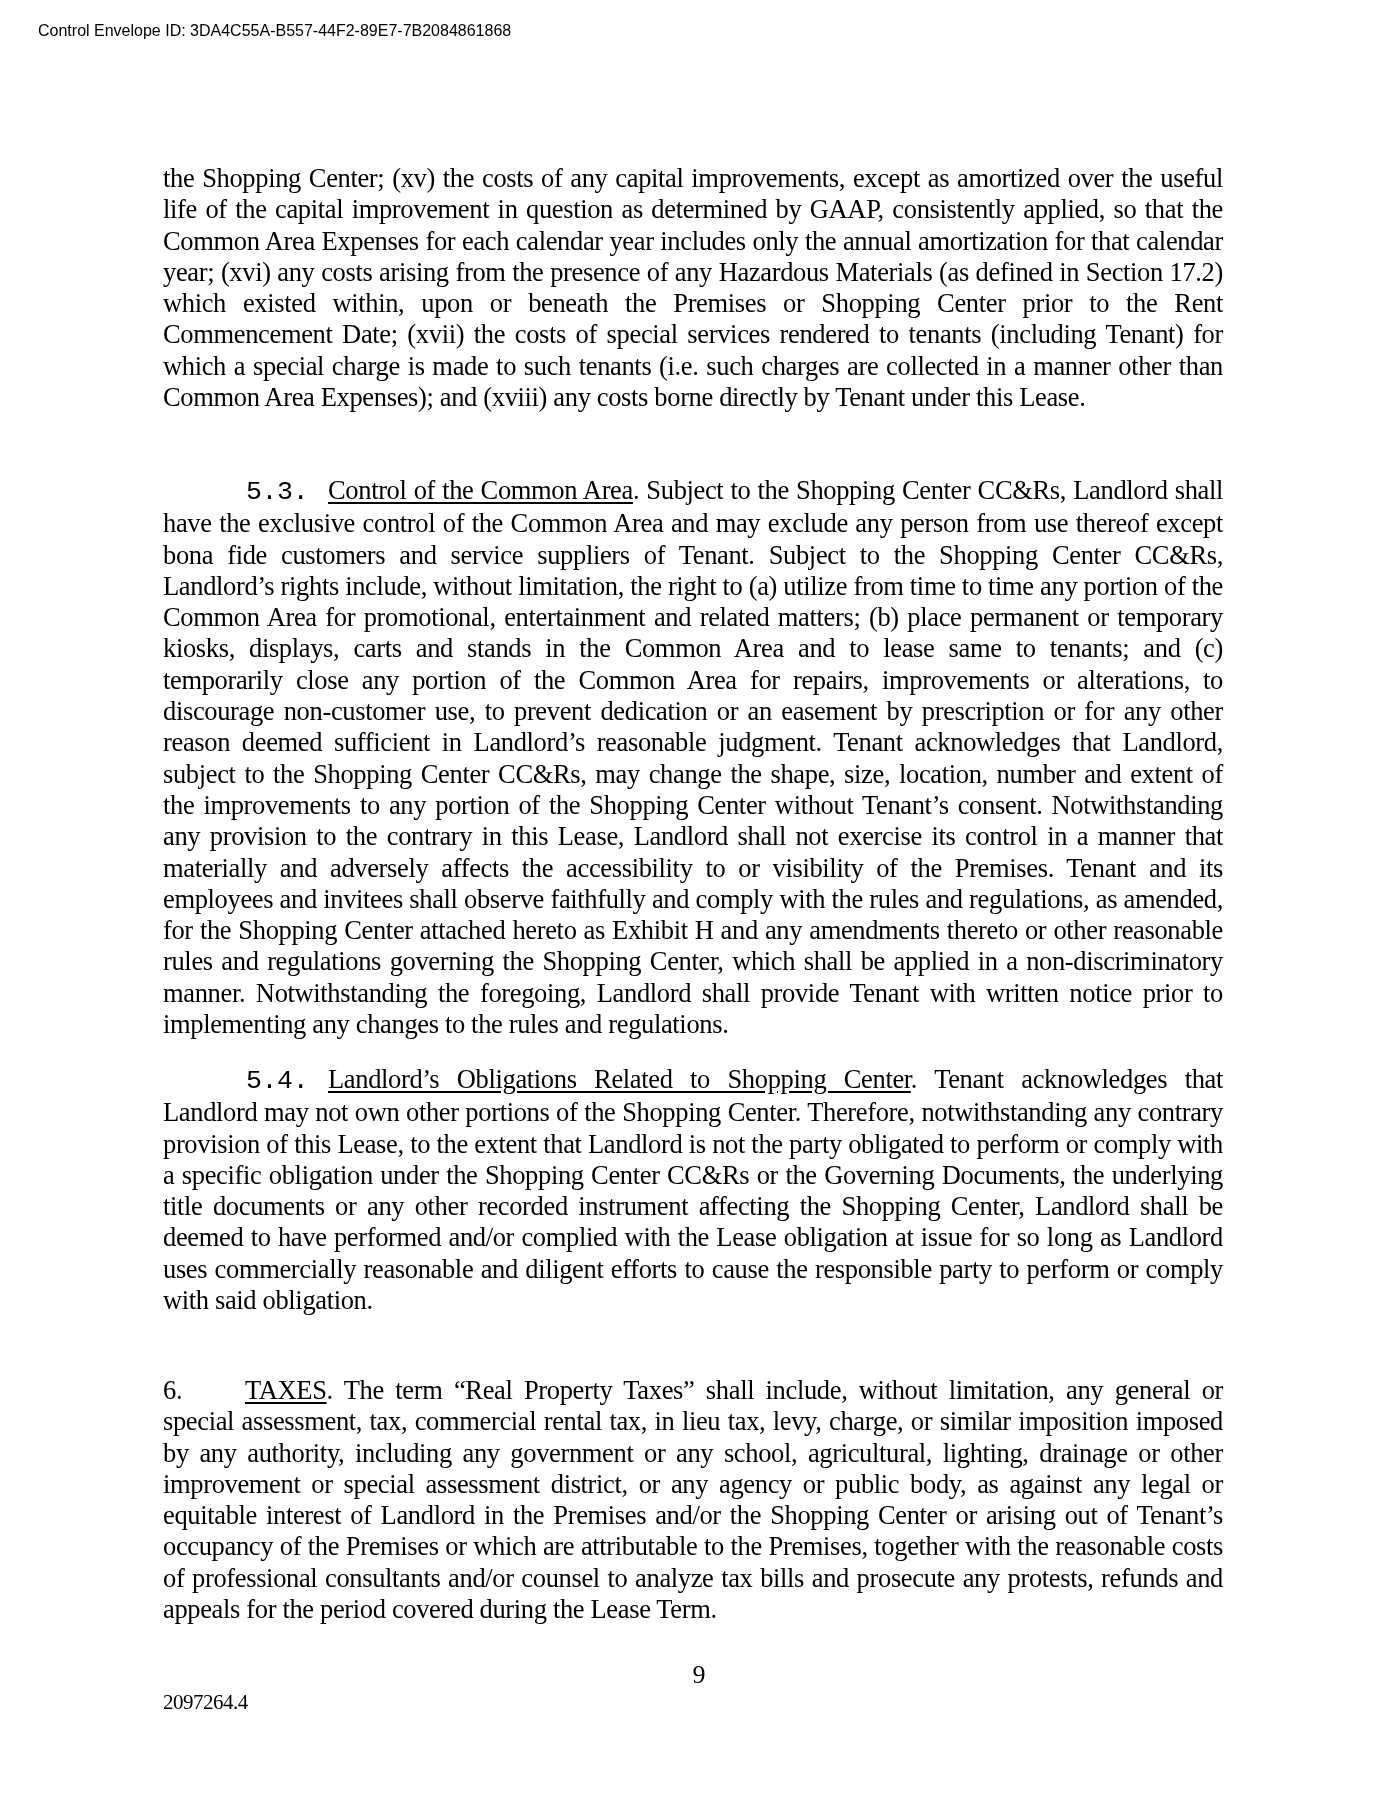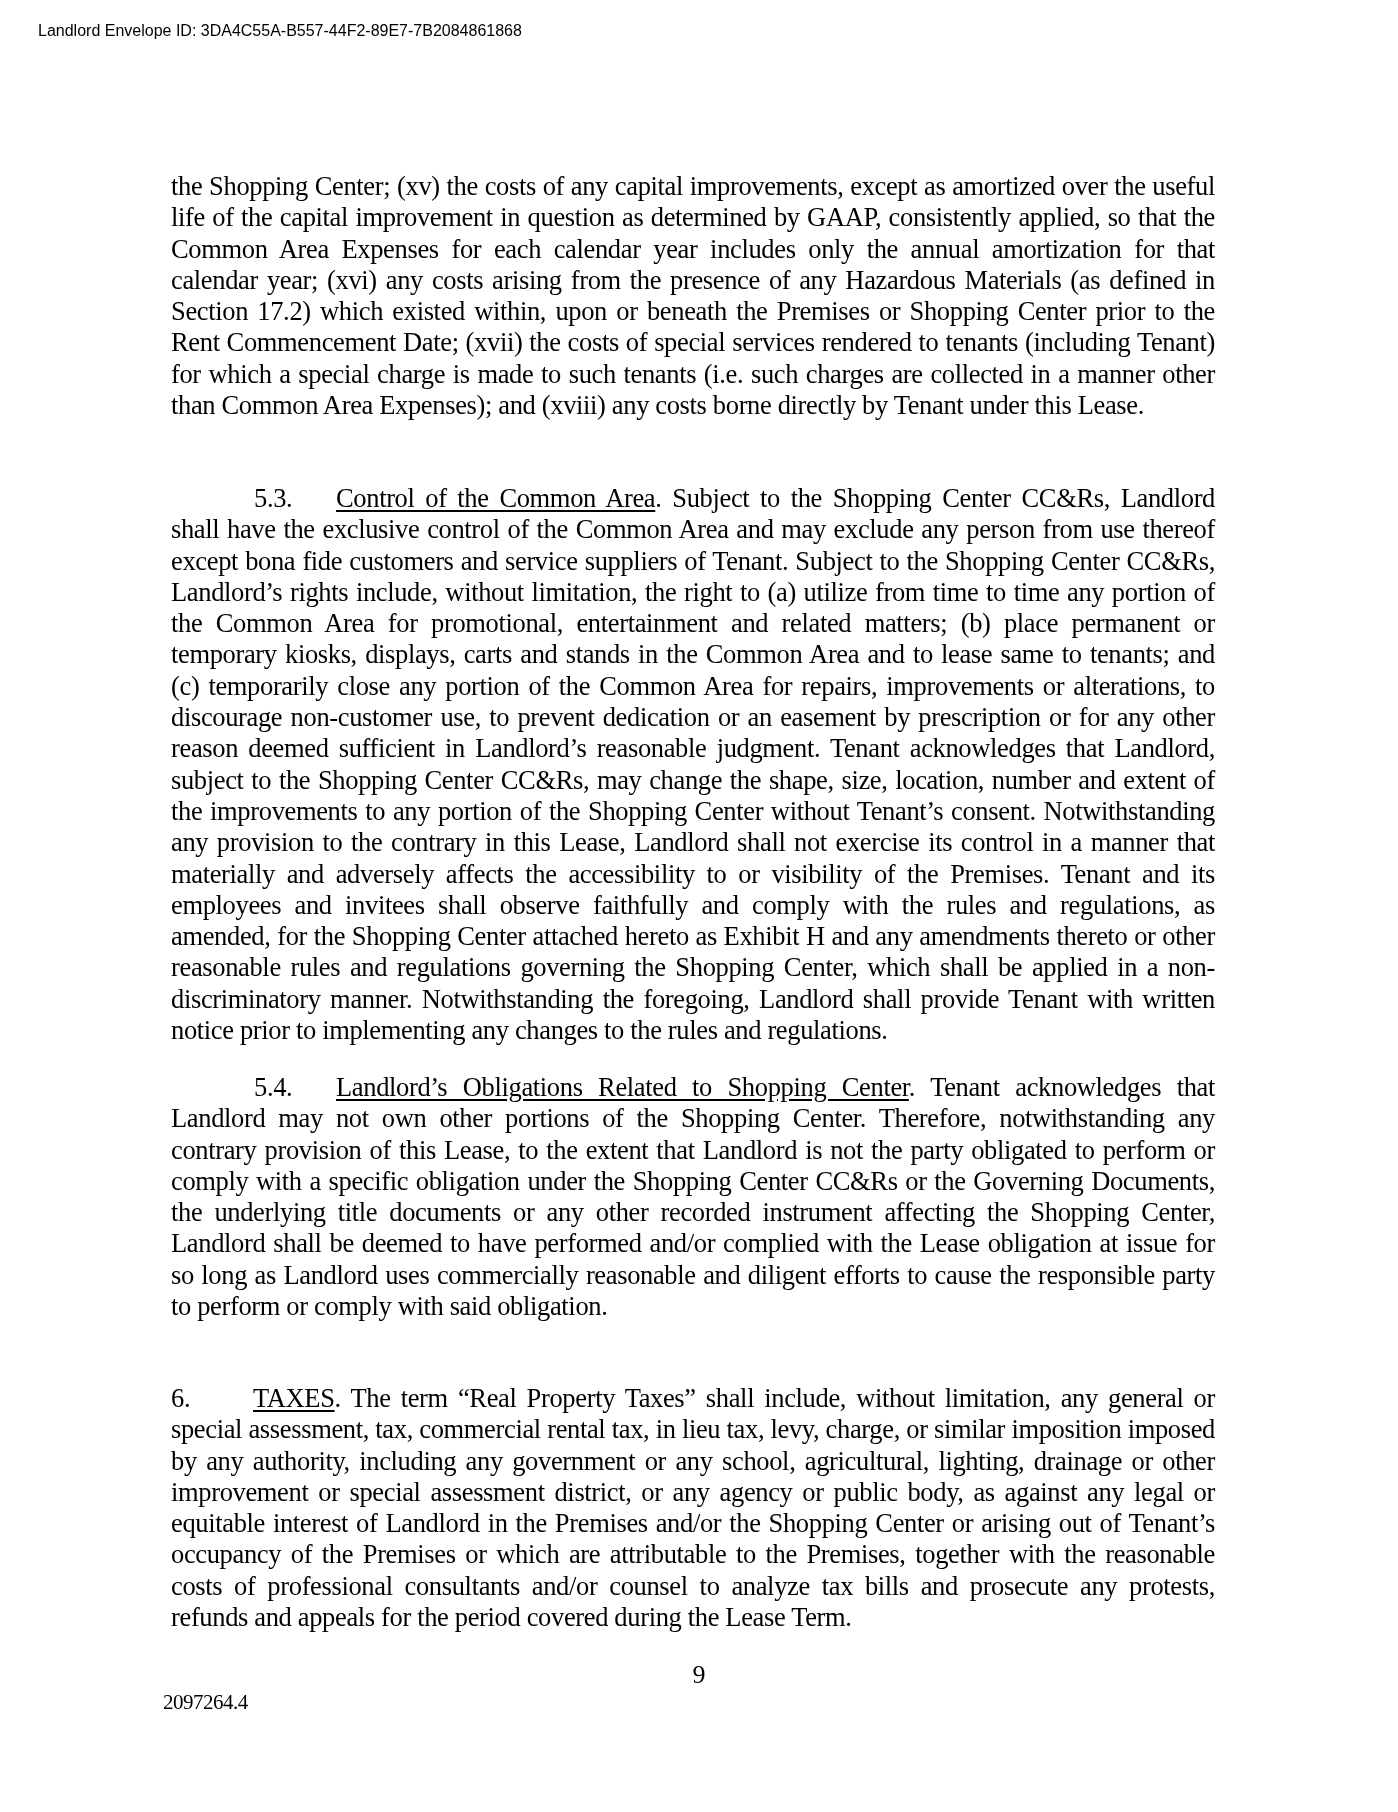--- a/index.html
+++ b/index.html
@@ -6,39 +6,39 @@
   body { width: 1398px; height: 1812px; position: relative; overflow: hidden; }
   .envelope {
     position: absolute; left: 38px; top: 22px;
     font-family: "Liberation Sans", sans-serif; font-size: 16px; color: #000;
   }
   .page-text {
     position: absolute; left: 163px; width: 1060px;
     font-family: "Liberation Serif", serif; font-size: 26.5px; line-height: 31.3px;
     color: #000; text-align: justify; letter-spacing: -0.35px;
   }
-  .para { margin: 8px; }
+  .para { margin: 0; }
   .indent { display: inline-block; width: 83px; }
-  .num { display: inline-block; width: 82px; }
+  .num { display: inline-block; width: 82px; font-family: Liberation Mono, monospace; }
   .num-first { display: inline-block; width: 82px; }
   .u { text-decoration: underline; text-underline-offset: 3px; }
   b { font-weight: normal; }
   .page-number {
     position: absolute; left: 0; width: 1398px; top: 1660px; text-align: center;
     font-family: "Liberation Serif", serif; font-size: 26px; color: #000;
   }
   .doc-id {
     position: absolute; left: 163px; top: 1690px;
     font-family: "Liberation Serif", serif; font-size: 21px; color: #000; letter-spacing: -0.5px;
   }
 </style>
 </head>
 <body>
 
-<div class="envelope">Landlord Envelope ID: 3DA4C55A-B557-44F2-89E7-7B2084861868</div>
+<div class="envelope">Control Envelope ID: 3DA4C55A-B557-44F2-89E7-7B2084861868</div>
 
 <div class="page-text" style="top:163px;">
   <p class="para">the Shopping Center; (xv) the costs of any capital improvements, except as amortized over the useful life of the capital improvement in question as determined by GAAP, consistently applied, so that the Common Area Expenses for each calendar year includes only the annual amortization for that calendar year; (xvi) any costs arising from the presence of any Hazardous Materials (as defined in Section 17.2) which existed within, upon or beneath the Premises or Shopping Center prior to the Rent Commencement Date; (xvii) the costs of special services rendered to tenants (including Tenant) for which a special charge is made to such tenants (i.e. such charges are collected in a manner other than Common Area Expenses); and (xviii) any costs borne directly by Tenant under this Lease.</p>
 </div>
 
 <div class="page-text" style="top:475px;">
   <p class="para">
     <span class="indent"></span><span class="num">5.3.</span><span class="u">Control of the Common Area</span><span>. Subject to the Shopping Center CC&amp;Rs, Landlord shall have the exclusive control of the Common Area and may exclude any person from use thereof except bona fide customers and service suppliers of Tenant.  Subject to the Shopping Center CC&amp;Rs, Landlord’s rights include, without limitation, the right to (a) utilize from time to time any portion of the Common Area for promotional, entertainment and related matters; (b) place permanent or temporary kiosks, displays, carts and stands in the Common Area and to lease same to tenants; and (c) temporarily close any portion of the Common Area for repairs, improvements or alterations, to discourage non-customer use, to prevent dedication or an easement by prescription or for any other reason deemed sufficient in Landlord’s reasonable judgment. Tenant acknowledges that Landlord, subject to the Shopping Center CC&amp;Rs, may change the shape, size, location, number and extent of the improvements to any portion of the Shopping Center without Tenant’s consent. Notwithstanding any provision to the contrary in this Lease, Landlord shall not exercise its control in a manner that materially and adversely affects the accessibility to or visibility of the Premises. Tenant and its employees and invitees shall observe faithfully and comply with the rules and regulations, as amended, for the Shopping Center attached hereto as </span><b>Exhibit H</b><span> and any amendments thereto or other reasonable rules and regulations governing the Shopping Center, which shall be applied in a non-discriminatory manner. Notwithstanding the foregoing, Landlord shall provide Tenant with written notice prior to implementing any changes to the rules and regulations.</span>
   </p>
 </div>

